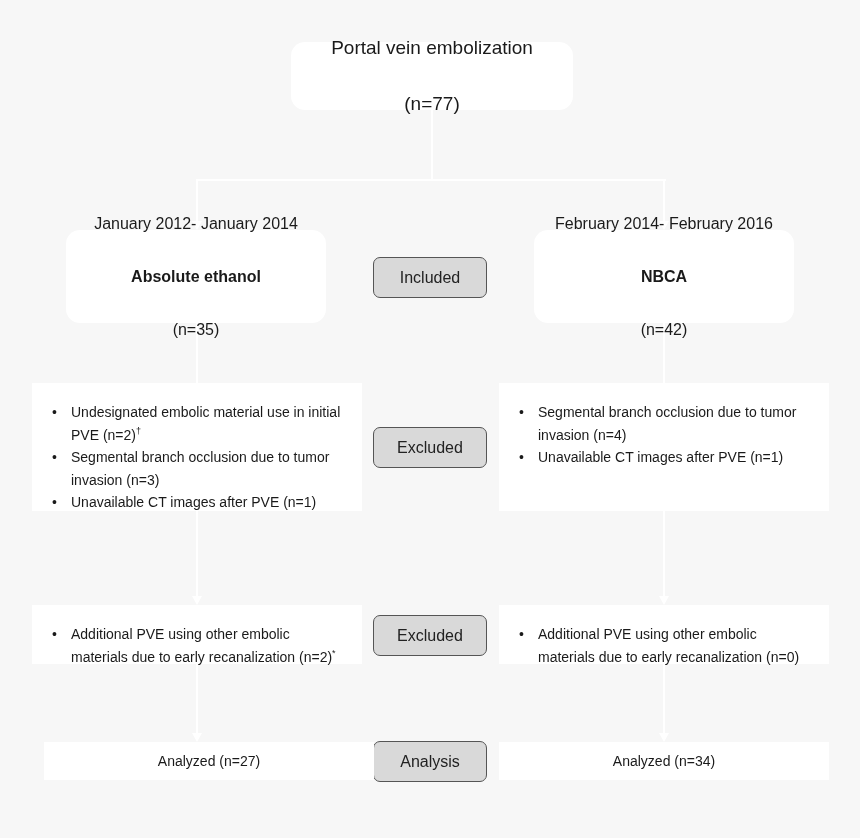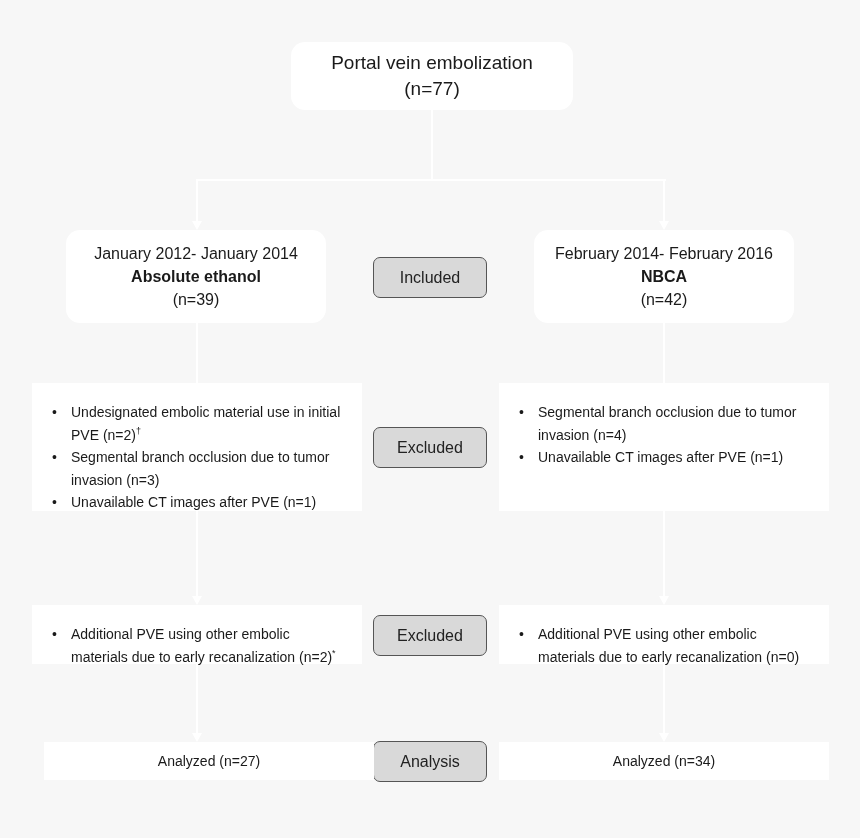--- a/index.html
+++ b/index.html
@@ -4,21 +4,21 @@
   <style>
     html, body { margin: 0; padding: 0; }
     body {
       width: 860px; height: 838px; position: relative; overflow: hidden;
       background: #f7f7f7;
       font-family: "Liberation Sans", "DejaVu Sans", sans-serif;
       color: #1a1a1a;
     }
     .abs { position: absolute; box-sizing: border-box; }
     .box { background: #ffffff; }
-    .rounded { border-radius: 14px; }
+    .rounded { border-radius: 14px; gap: 30px; }
     .center { display: flex; flex-direction: column; align-items: center; justify-content: center; text-align: center; }
     .top-box { left: 291px; top: 42px; width: 282px; height: 68px; font-size: 19px; line-height: 26px; }
     .cohort { top: 230px; width: 260px; height: 93px; font-size: 16px; line-height: 23px; }
     .cohort .period { }
     .cohort .material { font-weight: bold; }
     .label-btn {
       left: 373px; width: 114px; height: 41px;
       background: #d9d9d9; border: 1.5px solid #555; border-radius: 7px;
       display: flex; align-items: center; justify-content: center;
       font-size: 16px; color: #222;
@@ -60,21 +60,21 @@
 <div class="abs arrow" style="left:659px; top:733px;"></div>
 
 <div class="abs box rounded center top-box">
   <div>Portal vein embolization</div>
   <div>(n=77)</div>
 </div>
 
 <div class="abs box rounded center cohort" style="left:66px;">
   <div class="period">January 2012- January 2014</div>
   <div class="material">Absolute ethanol</div>
-  <div>(n=39)</div>
+  <div>(n=35)</div>
 </div>
 <div class="abs box rounded center cohort" style="left:534px;">
   <div class="period">February 2014- February 2016</div>
   <div class="material">NBCA</div>
   <div>(n=42)</div>
 </div>
 
 <div class="abs label-btn" style="top:257px;">Included</div>
 <div class="abs label-btn" style="top:427px;">Excluded</div>
 <div class="abs label-btn" style="top:615px;">Excluded</div>

